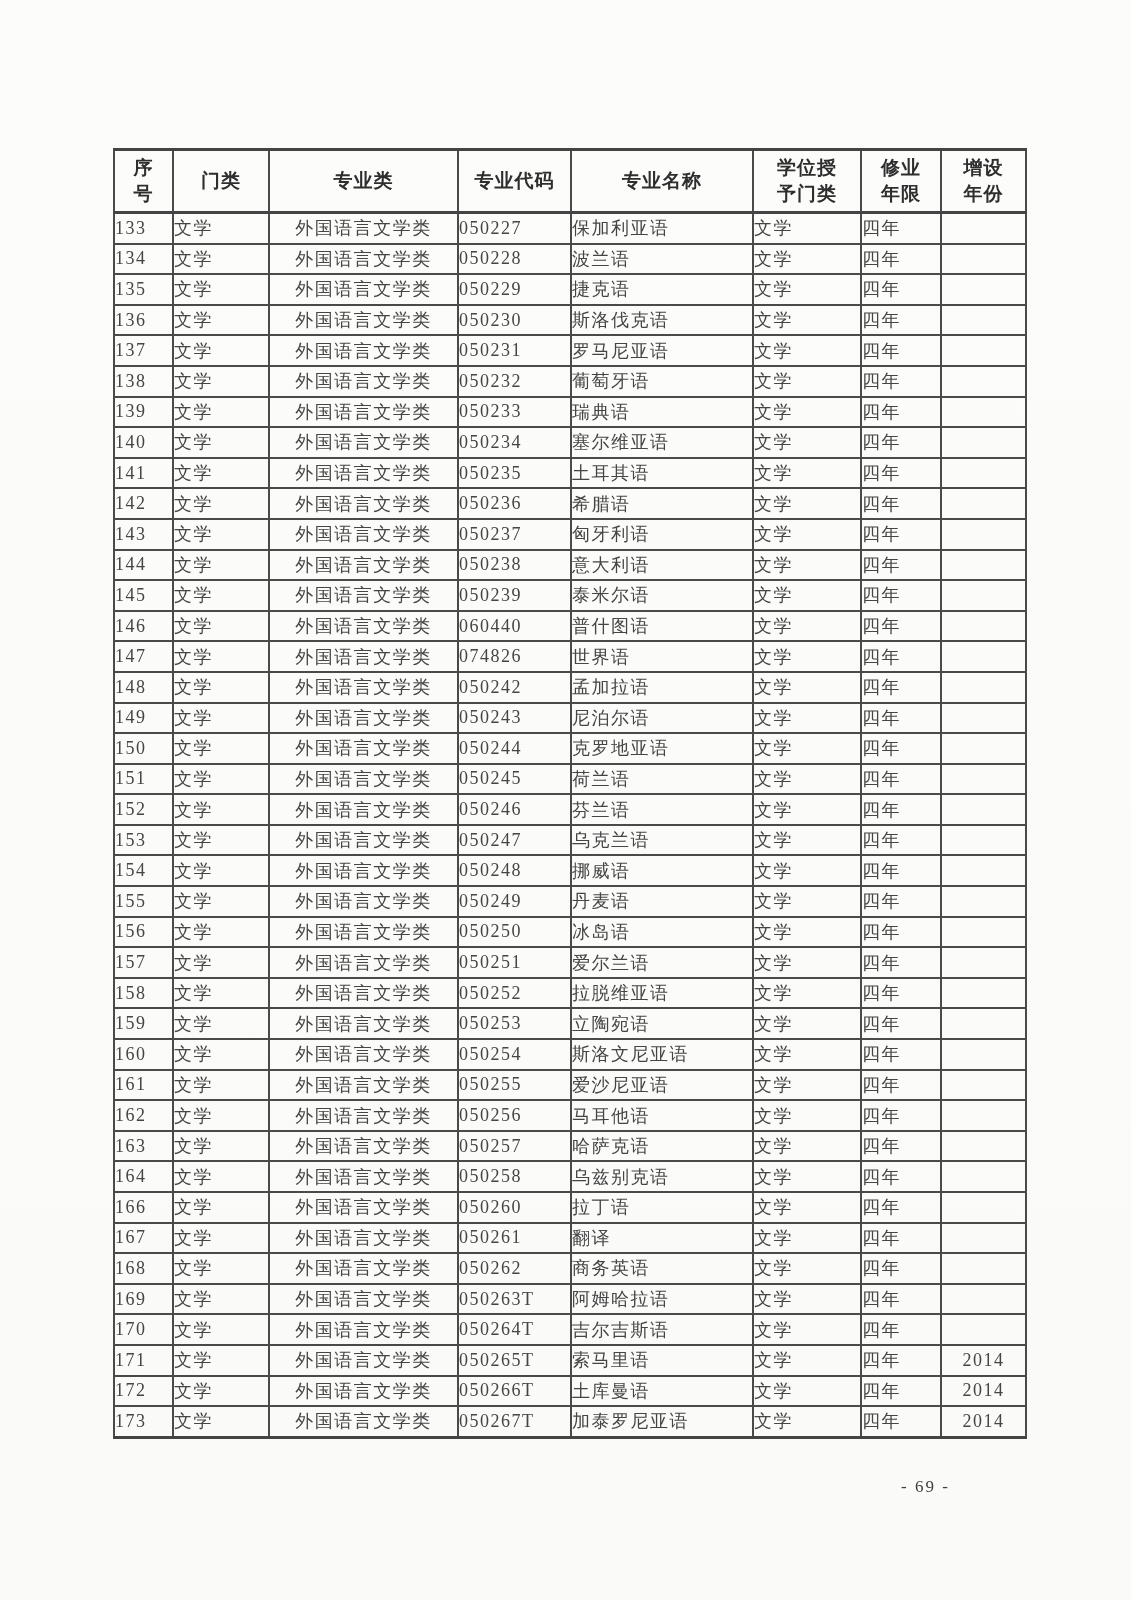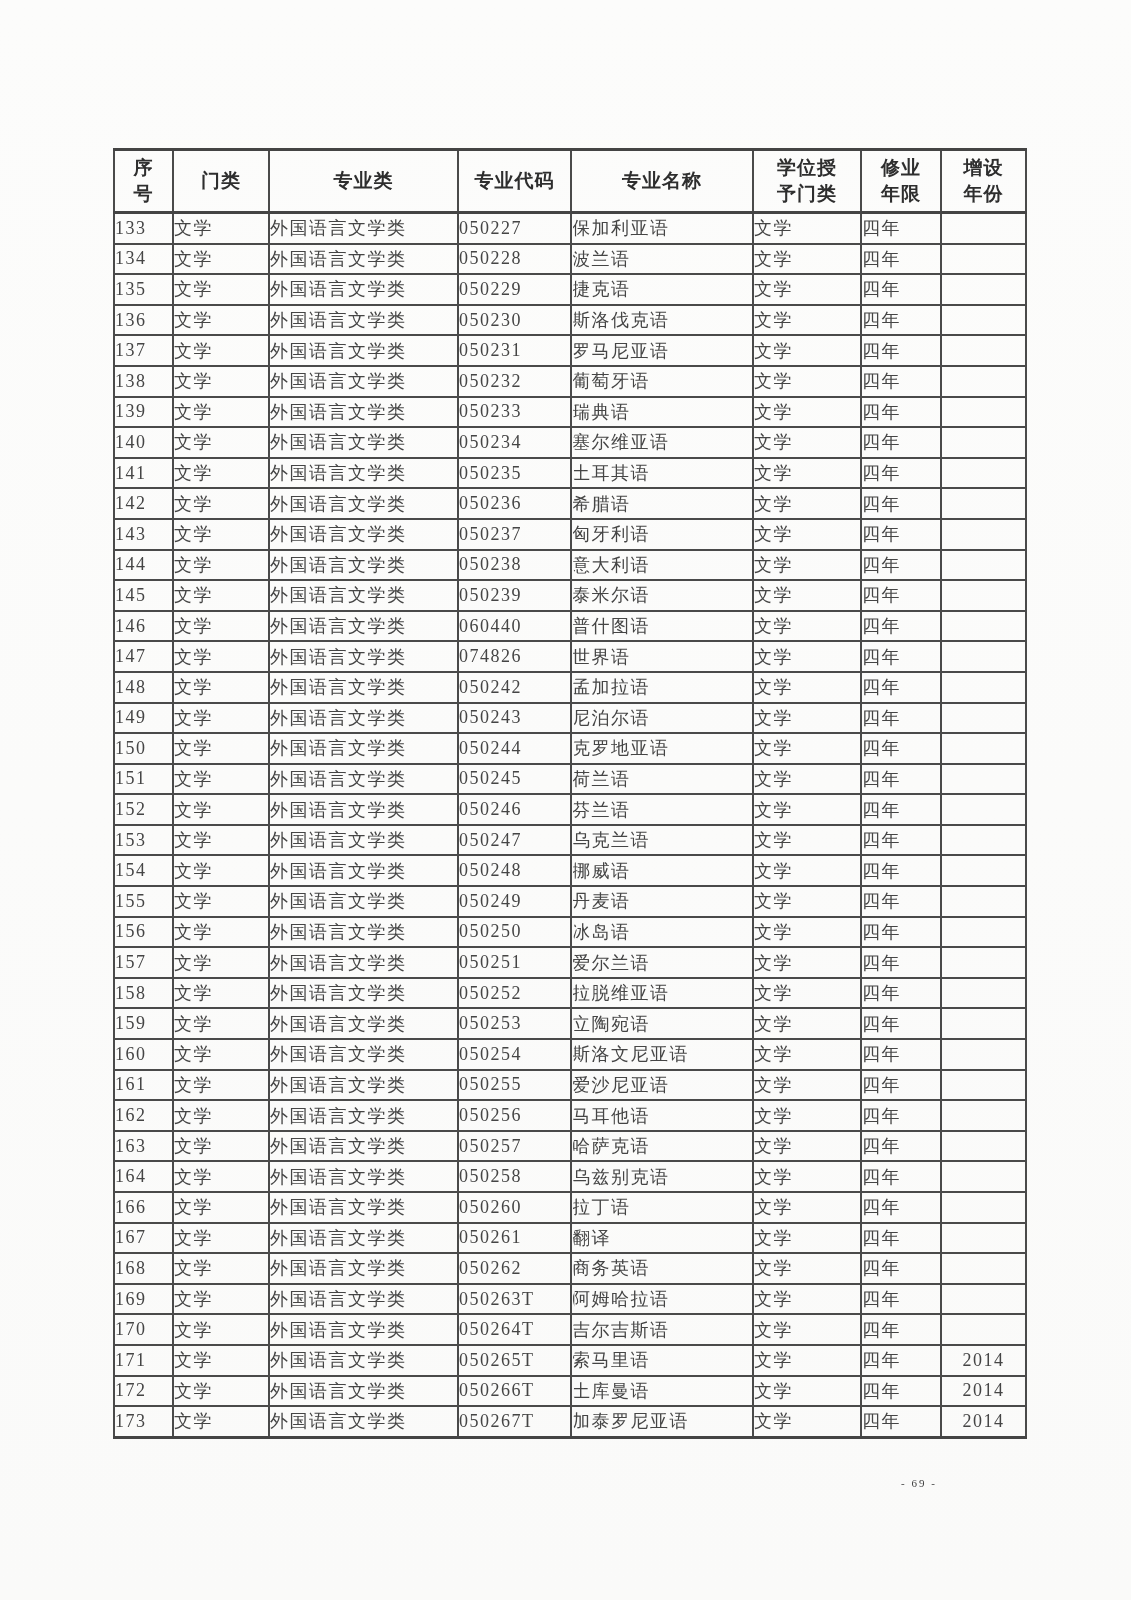--- a/index.html
+++ b/index.html
@@ -58,32 +58,32 @@
     height: 28.6px;
     font-size: 18px;
     letter-spacing: 1.5px;
     color: #454545;
     vertical-align: middle;
     padding: 0;
   }
   
   td.c0 { text-align: left; letter-spacing: 0.5px; }
   td.c1 { padding-left: 12px; }
-  td.c2 { padding-left: 13px; }
+  td.c2 { padding-left: 13px; text-align: center; }
   td.c3 { padding-left: 13px; letter-spacing: 0.5px; margin-top: 28px; }
-  td.c4 { padding-left: 18px; border-radius: 14px; }
+  td.c4 { padding-left: 18px; }
   td.c5 { padding-left: 12px; }
   td.c6 { padding-left: 12px; }
   td.c7 { text-align: center; letter-spacing: 0.5px; }
 
   .pagenum {
     position: absolute;
     left: 901px;
     top: 1477px;
-    font-size: 11px;
+    font-size: 17px;
     color: #3f3f3f;
     letter-spacing: 2px;
   }
 </style>
 </head>
 <body>
 
 <div class="page">
 
   <table class="majors">

